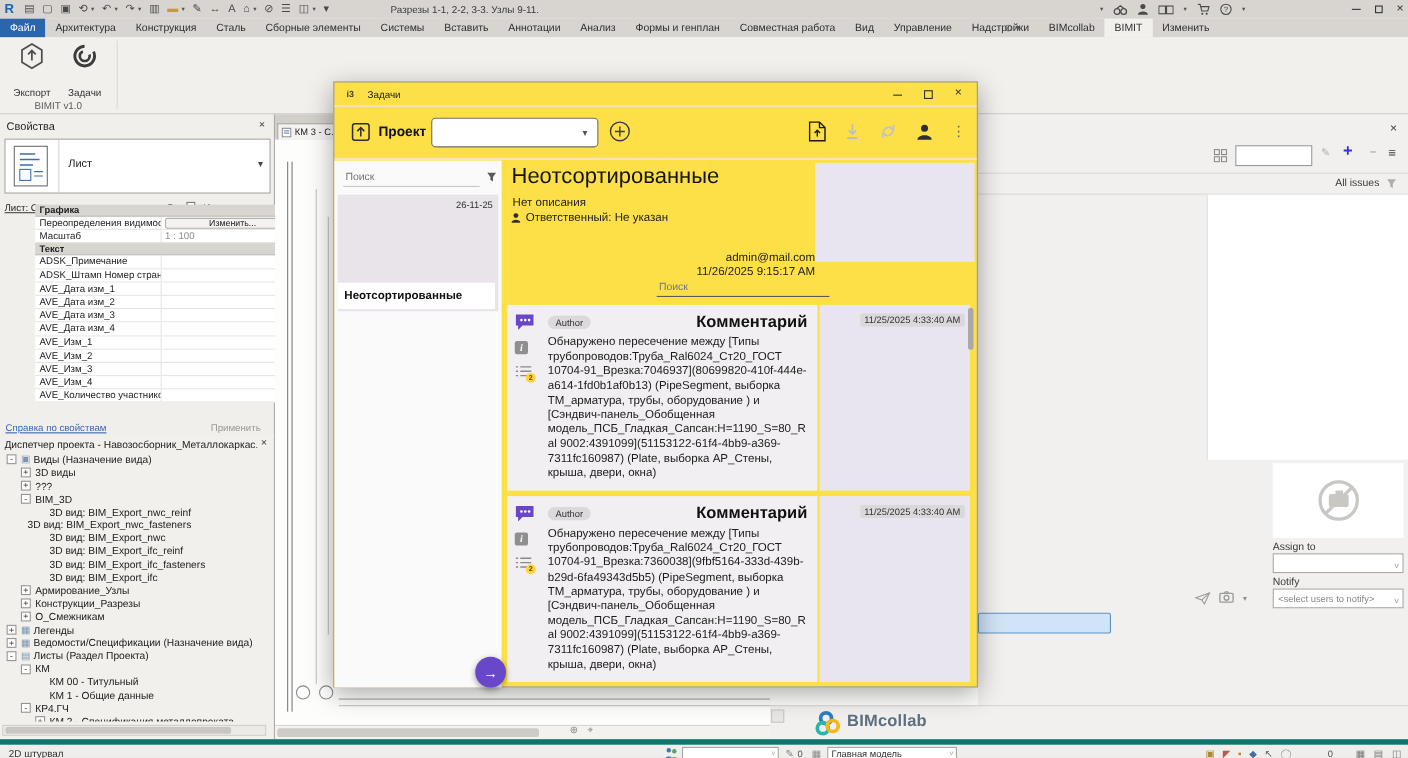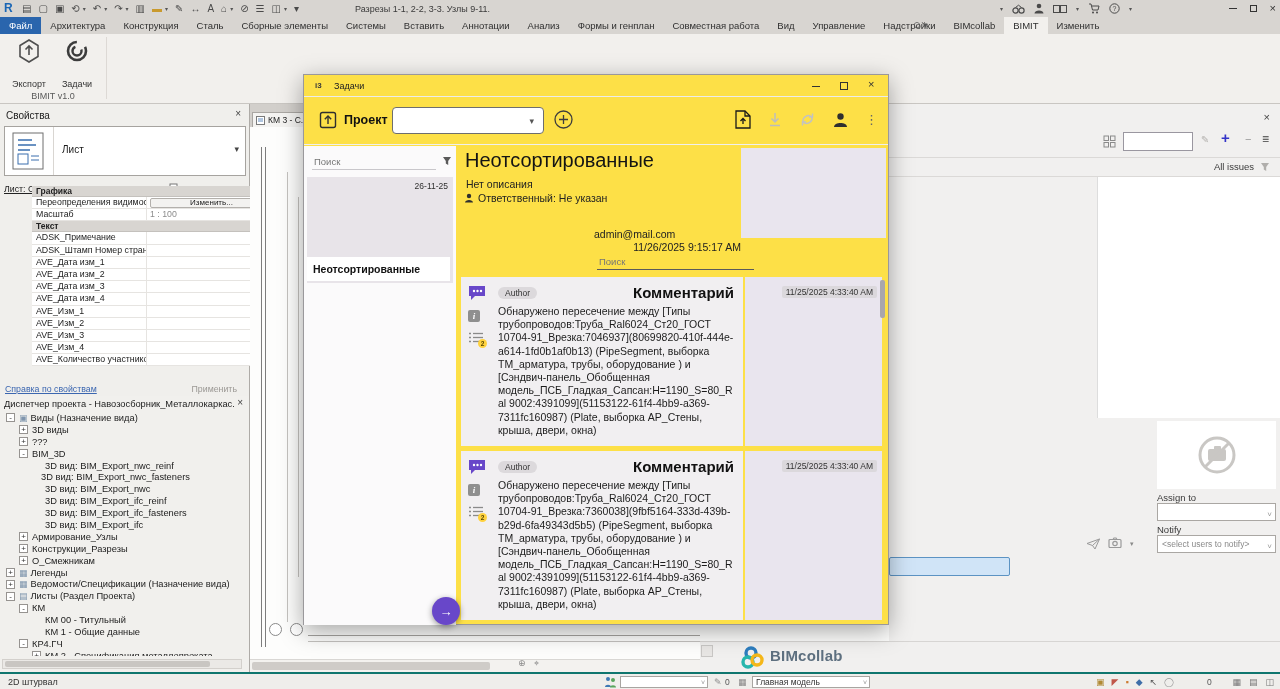--- a/index.html
+++ b/index.html
@@ -119,42 +119,42 @@
   .dlg-side{position:absolute;left:0;top:71px;width:152px;height:479px;background:#fbfafb;}
   .side-search{position:absolute;left:8px;top:8px;width:124px;height:16px;border:none;border-bottom:1px solid #c9c7cb;background:transparent;font-size:9.5px;outline:none;font-family:inherit;}
   .side-funnel{position:absolute;left:138px;top:10px;}
   .side-card{position:absolute;left:3px;top:31px;width:146px;height:106px;background:#e8e4e9;}
   .card-date{position:absolute;right:5px;top:4px;font-size:8.5px;color:#2f2f2f;}
   .card-band{position:absolute;left:0;bottom:2px;width:143px;height:24px;background:#fff;font-weight:bold;font-size:10.5px;line-height:24px;padding-left:6px;color:#111;white-space:nowrap;}
   .m-title{position:absolute;left:161px;top:74px;font-size:20px;color:#141414;}
   .m-desc{position:absolute;left:162px;top:103px;font-size:10.5px;color:#222;}
   .m-resp{position:absolute;left:160px;top:117px;display:flex;align-items:center;gap:4px;font-size:10.5px;color:#222;}
   .m-panel{position:absolute;left:437px;top:73px;width:145px;height:90px;background:#e9e5ee;}
-  .m-email{position:absolute;left:290px;top:153px;width:147px;text-align:left;font-size:10.5px;color:#222;}
+  .m-email{position:absolute;left:290px;top:153px;width:147px;text-align:right;font-size:10.5px;color:#222;}
   .m-ts{position:absolute;left:250px;top:166px;width:187px;text-align:right;font-size:10.5px;color:#222;}
   .m-search{position:absolute;left:293px;top:179px;width:157px;height:16px;border:none;border-bottom:1px solid #5a5a5a;background:transparent;font-size:9.5px;outline:none;font-family:inherit;}
   .comments{position:absolute;left:157px;top:202px;width:421px;height:344px;overflow:hidden;}
   .comment{display:flex;margin-bottom:5px;}
   .cleft{width:282px;background:#f1eff1;position:relative;padding:7px 7px 9px 37px;}
   .cicons{position:absolute;left:7px;top:8px;width:24px;}
   .ic-info{display:block;margin-top:9px;width:12px;height:12px;background:#8f8f8f;border-radius:2px;color:#fff;font-family:"Liberation Serif","DejaVu Serif",serif;font-style:italic;font-weight:bold;font-size:9px;text-align:center;line-height:12px;}
   .ic-list{display:block;margin-top:9px;position:relative;width:16px;height:14px;}
   .badge{position:absolute;right:-3px;bottom:-3px;width:9px;height:9px;background:#ffd23e;border-radius:50%;font-size:6.5px;line-height:9px;text-align:center;color:#5a4a00;font-weight:bold;}
   .chead{display:flex;align-items:center;margin-bottom:4px;}
   .cpill{background:#dcd9dc;border-radius:7px;padding:0 7px;font-size:8.5px;height:12px;line-height:12px;color:#333;}
   .ctype{margin-left:auto;margin-right:2px;font-weight:bold;font-size:15px;color:#111;}
   .cbody{font-size:10.5px;line-height:13.2px;color:#1c1c1c;word-break:break-word;}
   .cmeta{width:137px;background:#e9e5ee;padding:4px 5px;text-align:right;margin-left:2px;}
   .cdate{display:inline-block;background:#dbd8dc;border-radius:2px;padding:1px 4px;font-size:8.5px;color:#333;white-space:nowrap;}
   .dlg-scroll{position:absolute;left:576px;top:205px;width:5px;height:340px;}
   .dlg-thumb{width:5px;height:38px;background:#a9a6ac;border-radius:2px;}
   .fab{position:absolute;left:128px;top:522px;width:28px;height:28px;border-radius:50%;background:#6847c9;color:#fff;display:flex;align-items:center;justify-content:center;font-size:13px;box-shadow:0 2px 6px rgba(0,0,0,.4);}
 
   
-  #statusbar{position:absolute;left:0;top:672px;width:1280px;height:17px;background:#efeeeb;border-top:2px solid #0f766e;font-size:9px;color:#333;}
+  #statusbar{position:absolute;left:0;top:672px;width:1280px;height:17px;background:#efeeeb;border-top:5px solid #0f766e;font-size:9px;color:#333;}
   .sb-mode{position:absolute;left:8px;top:3px;}
   .sb-ws-icon{position:absolute;left:604px;top:2px;}
   .sb-select{position:absolute;top:2px;height:12px;background:#fff;border:1px solid #a8a5a1;font-size:8.5px;line-height:10px;padding:0 3px;color:#333;}
   .sb-caret{position:absolute;right:2px;top:1px;font-size:7px;color:#999;}
   .sb-pencil{position:absolute;left:714px;top:3px;color:#8a8a8a;font-size:9px;}
   .sb-num{position:absolute;top:3px;font-size:8.5px;color:#555;}
   .sb-grid{position:absolute;left:738px;top:3px;color:#8a8a8a;font-size:9px;}
   .sb-right{position:absolute;left:1096px;top:2px;display:flex;gap:7px;align-items:center;height:13px;}
   .sb-right span{font-size:9px;line-height:13px;}
   .sb-far{position:absolute;right:6px;top:2px;display:flex;gap:8px;height:13px;}
@@ -413,21 +413,21 @@
           <span class="tlabel">???</span>
         </div>
         <div class="trow" style="padding-left: 19px;">
           <span class="tbox">-</span>
           <span class="tlabel">BIM_3D</span>
         </div>
         <div class="trow" style="padding-left: 32px;">
           <span class="tspace"></span>
           <span class="tlabel">3D вид: BIM_Export_nwc_reinf</span>
         </div>
-        <div class="trow" style="padding-left: 28px;">
+        <div class="trow" style="padding-left: 12px;">
           <span class="tspace"></span>
           <span class="tlabel">3D вид: BIM_Export_nwc_fasteners</span>
         </div>
         <div class="trow" style="padding-left: 32px;">
           <span class="tspace"></span>
           <span class="tlabel">3D вид: BIM_Export_nwc</span>
         </div>
         <div class="trow" style="padding-left: 32px;">
           <span class="tspace"></span>
           <span class="tlabel">3D вид: BIM_Export_ifc_reinf</span>

